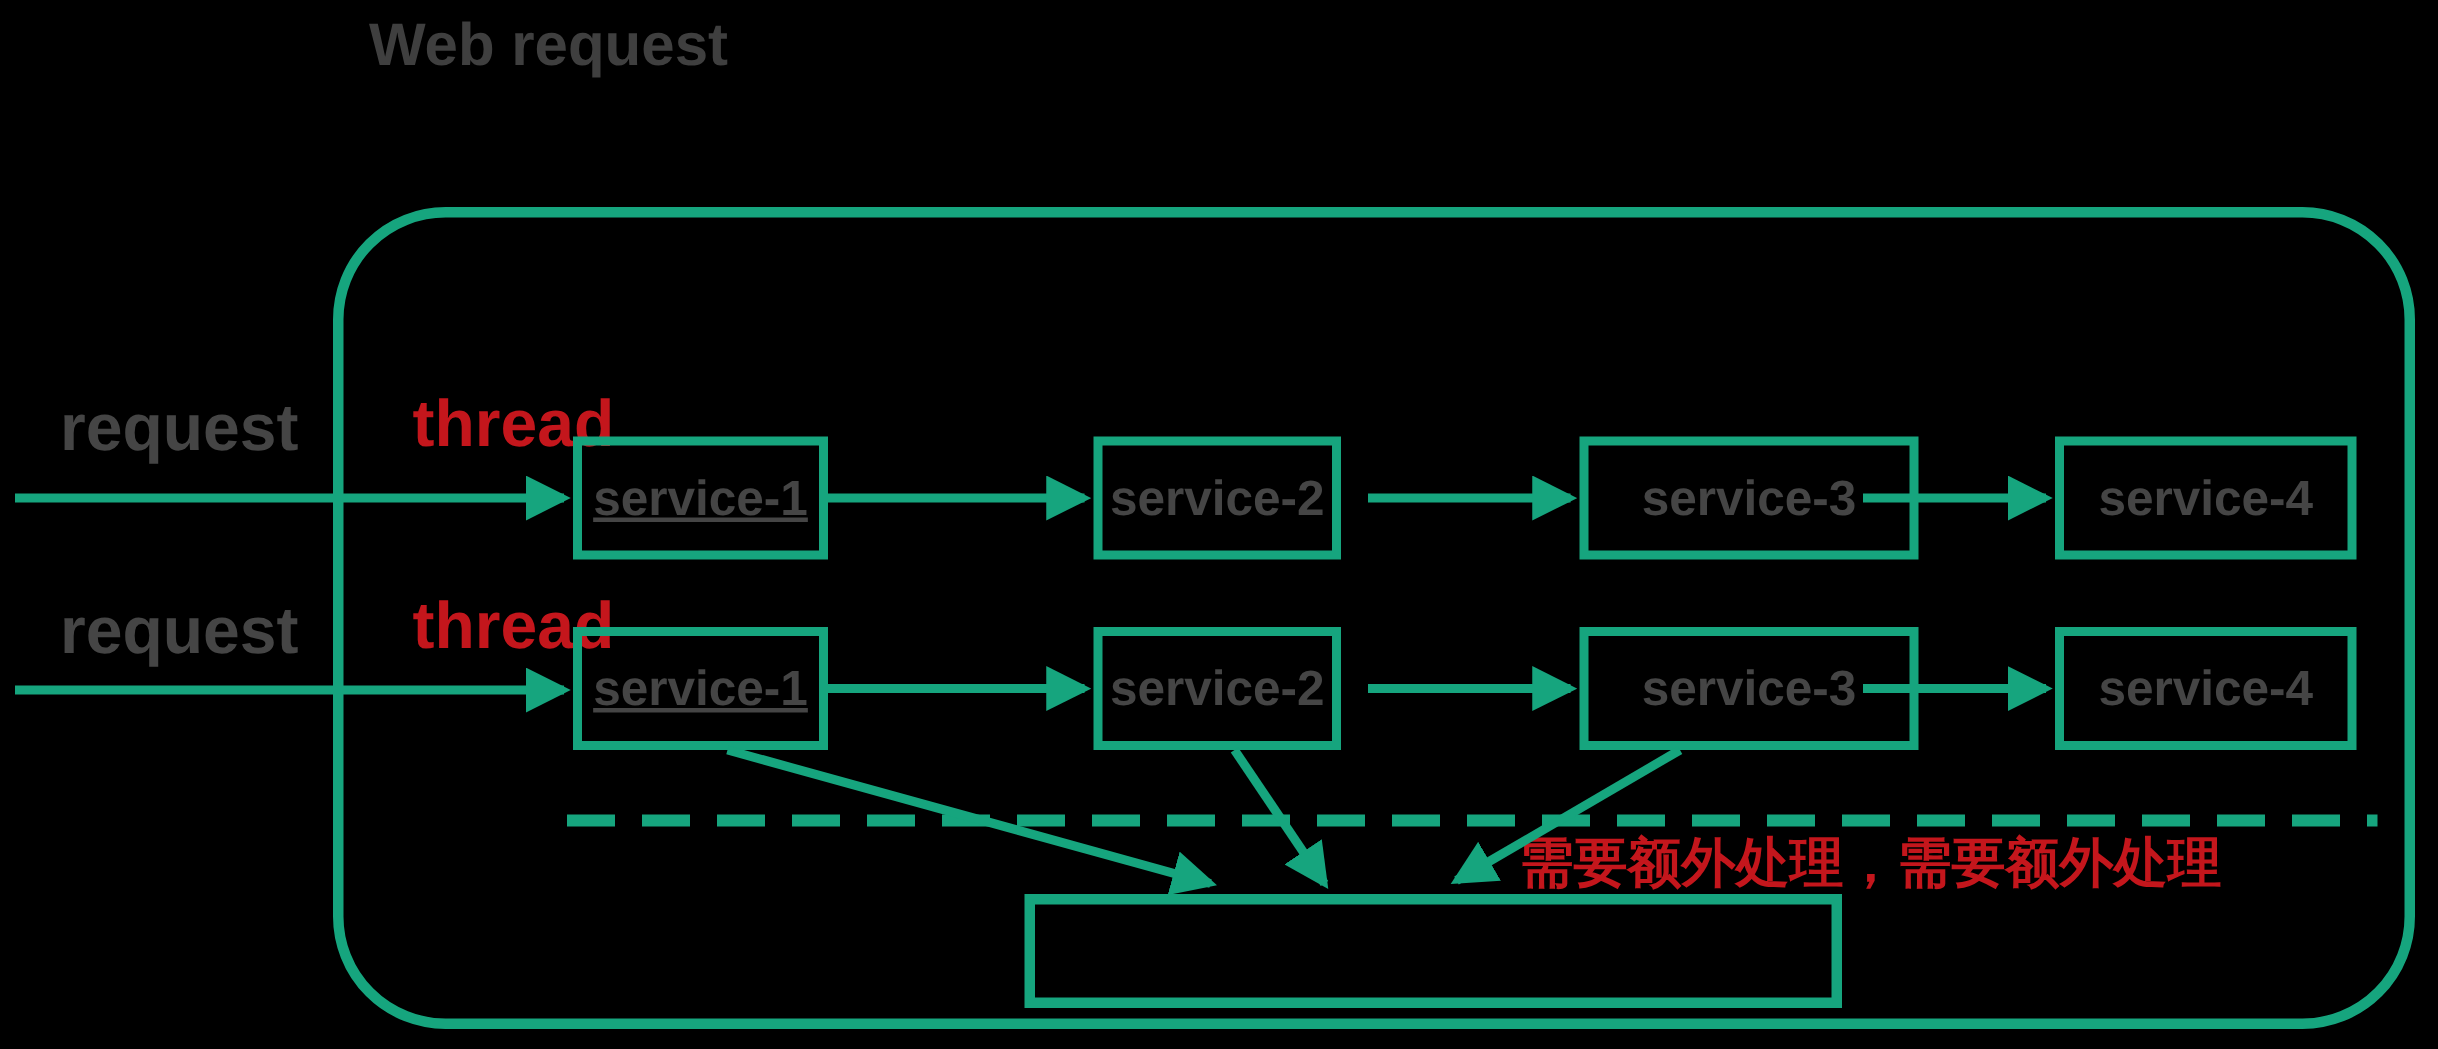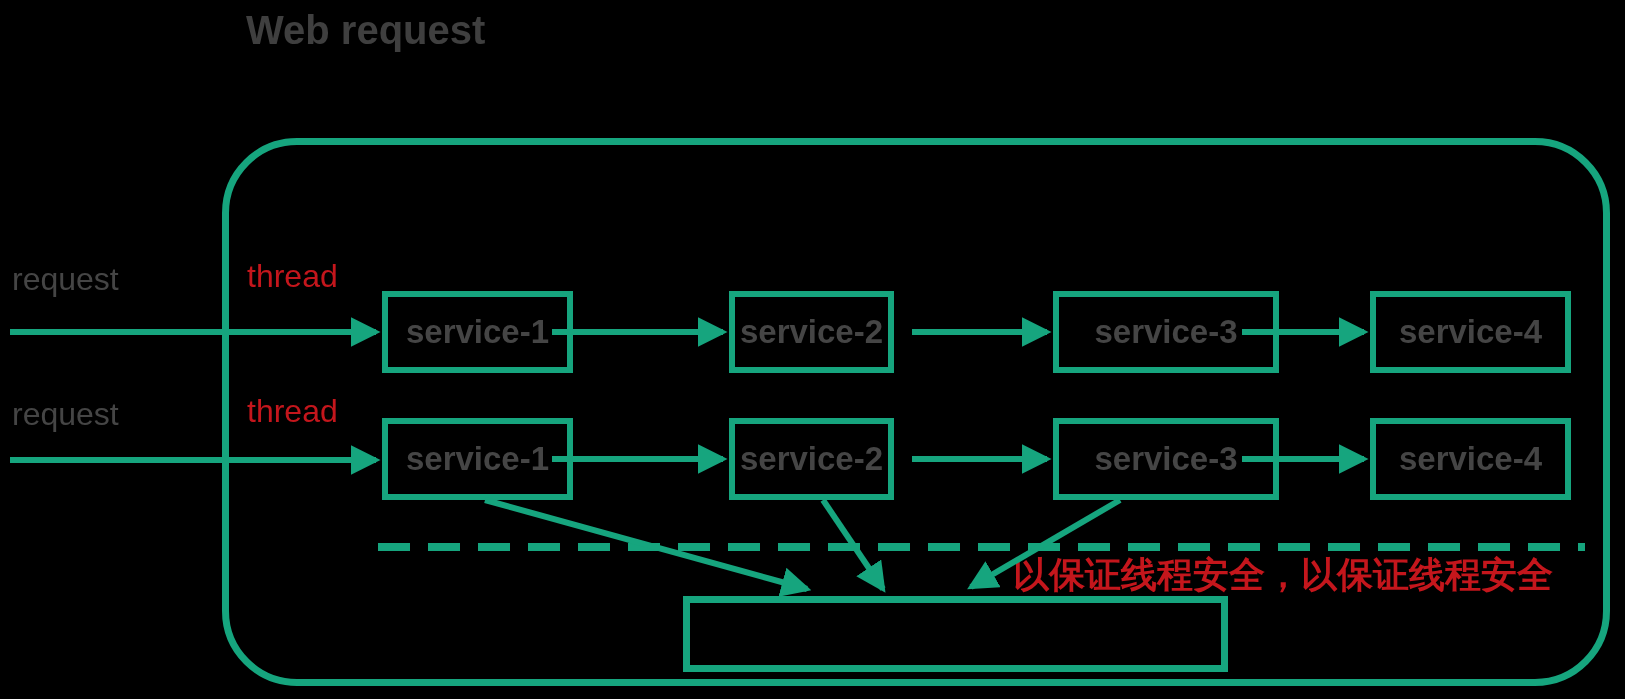--- a/index.html
+++ b/index.html
@@ -24,24 +24,25 @@
     position: absolute;
     left: 222px; top: 138px;
     width: 1388px; height: 548px;
     border: 7px solid var(--green, #16a57e);
     border-radius: 75px;
     box-sizing: border-box;
     background: transparent;
   }
   .label {
     position: absolute;
-    font-size: 32px;
-    font-weight: 400;
+    font-size: 44px;
+    font-weight: 700;
     line-height: 1.05;
     white-space: nowrap;
+    margin-left: 28px;
   }
   .label.request { color: var(--gray, #454545); }
   .label.thread  { color: var(--red, #c4161c); }
   .req1 { left: 12px;  top: 263px; }
   .thr1 { left: 247px; top: 260px; }
   .req2 { left: 12px;  top: 398px; }
   .thr2 { left: 247px; top: 395px; }
   .svc {
     position: absolute;
     height: 82px;
@@ -51,21 +52,21 @@
     align-items: center;
     justify-content: center;
     color: var(--gray, #454545);
     font-size: 33px;
     font-weight: 700;
     white-space: nowrap;
     background: transparent;
   }
   .row1 { top: 291px; }
   .row2 { top: 418px; }
-  .s1 { left: 382px;  width: 191px; }
+  .s1 { left: 382px;  width: 170px; text-decoration: underline; }
   .s2 { left: 729px;  width: 165px; }
   .s3 { left: 1053px; width: 226px; }
   .s4 { left: 1370px; width: 201px; }
   .bottom-box {
     position: absolute;
     left: 683px; top: 596px;
     width: 545px; height: 76px;
     border: 7px solid var(--green, #16a57e);
     box-sizing: border-box;
     background: transparent;
@@ -106,21 +107,21 @@
   <div class="svc row1 s3">service-3</div>
   <div class="svc row1 s4">service-4</div>
 
   <div class="svc row2 s1">service-1</div>
   <div class="svc row2 s2">service-2</div>
   <div class="svc row2 s3">service-3</div>
   <div class="svc row2 s4">service-4</div>
 
   <div class="bottom-box"></div>
 
-  <div class="annotation">以保证线程安全，以保证线程安全</div>
+  <div class="annotation">需要额外处理，需要额外处理</div>
 
   <svg class="overlay" width="1625" height="699" viewBox="0 0 1625 699">
     <defs>
       <marker id="ah" viewBox="0 0 10 10" refX="8.5" refY="5" markerWidth="5" markerHeight="5" orient="auto-start-reverse" markerUnits="strokeWidth">
         <path d="M 0 0 L 10 5 L 0 10 z"></path>
       </marker>
     </defs>
 
     <line class="ln" x1="10" y1="332" x2="376" y2="332" marker-end="url(#ah)"></line>
     <line class="ln" x1="10" y1="460" x2="376" y2="460" marker-end="url(#ah)"></line>

